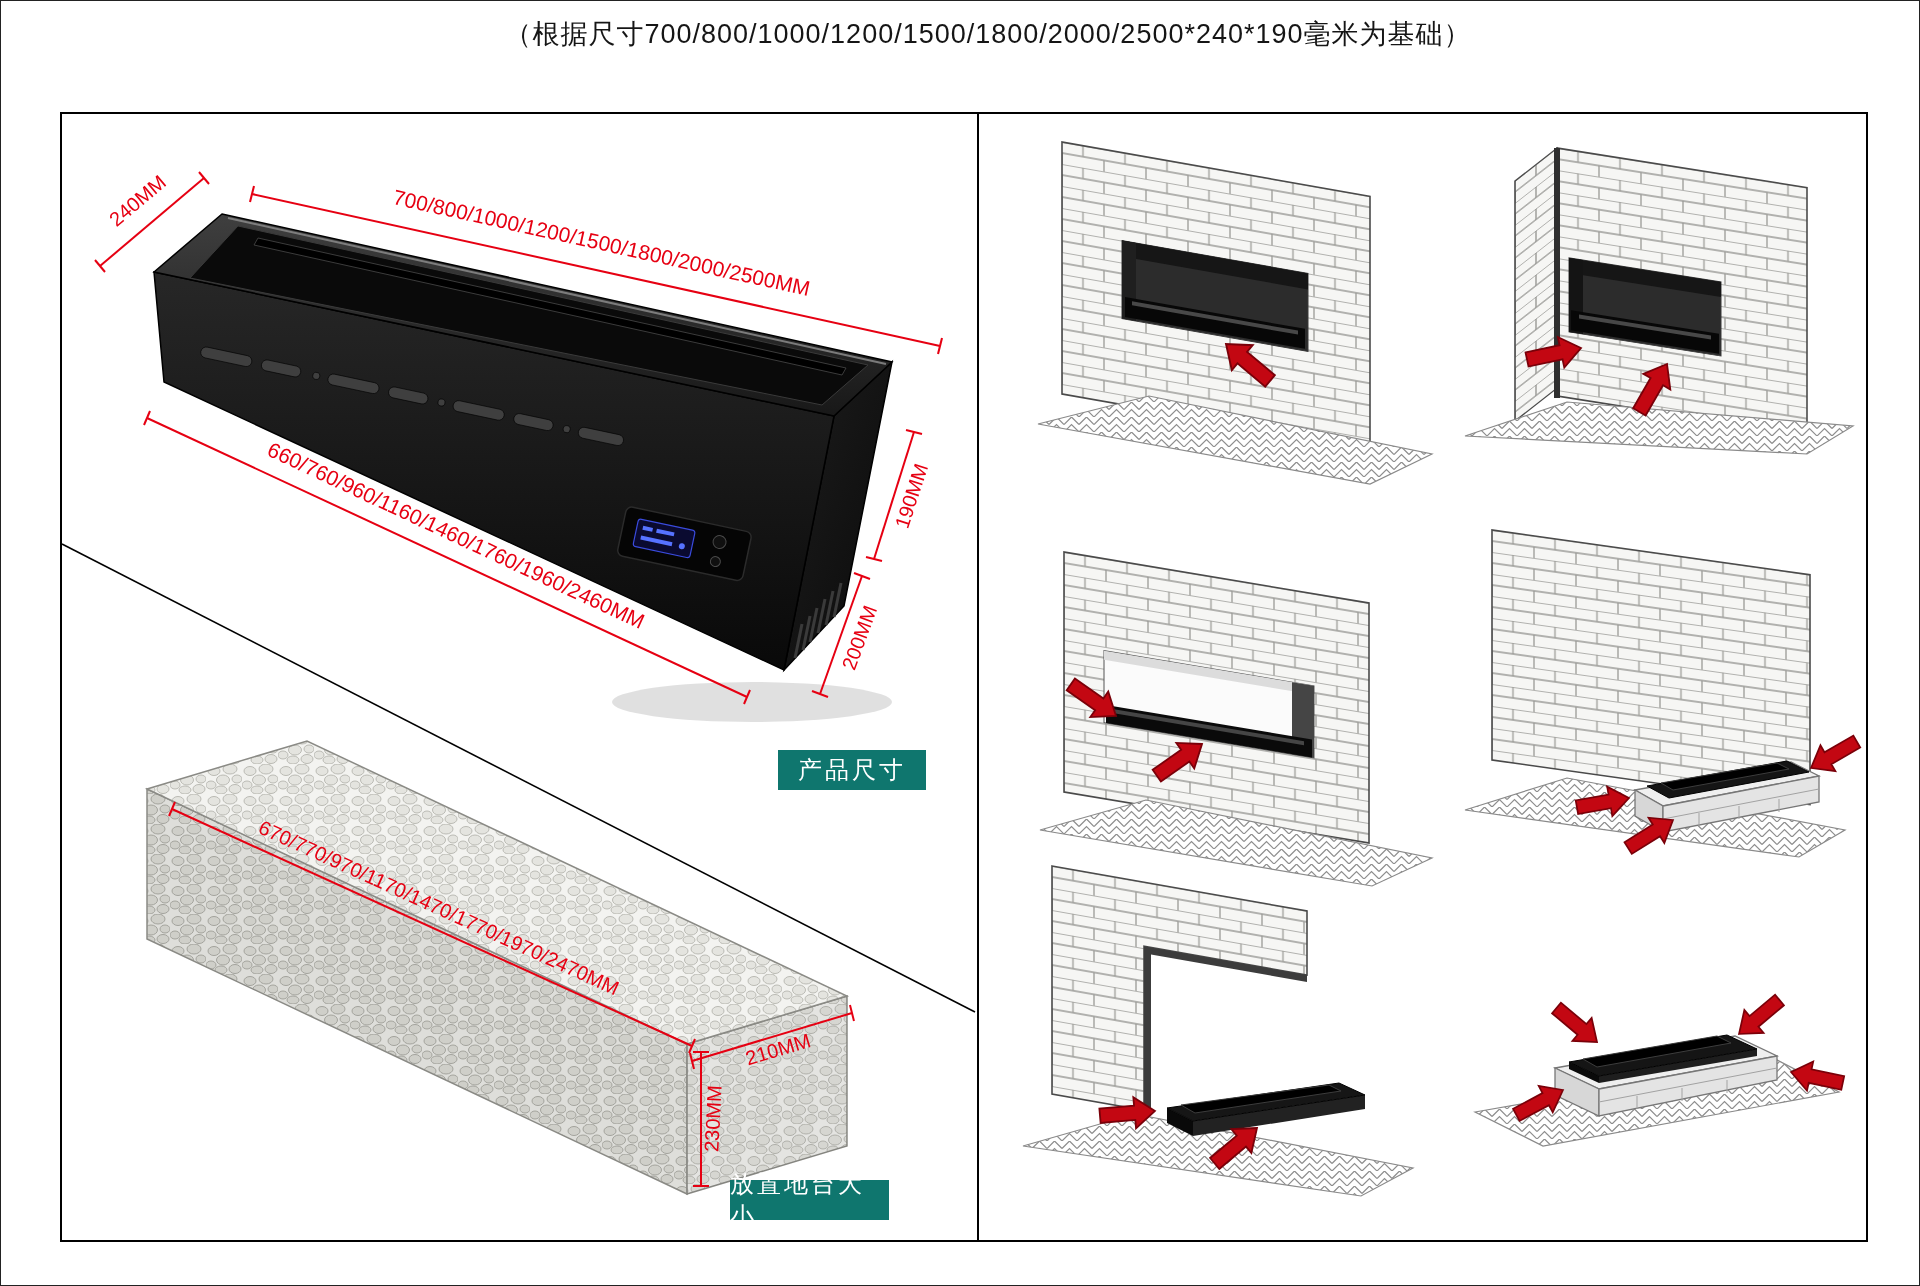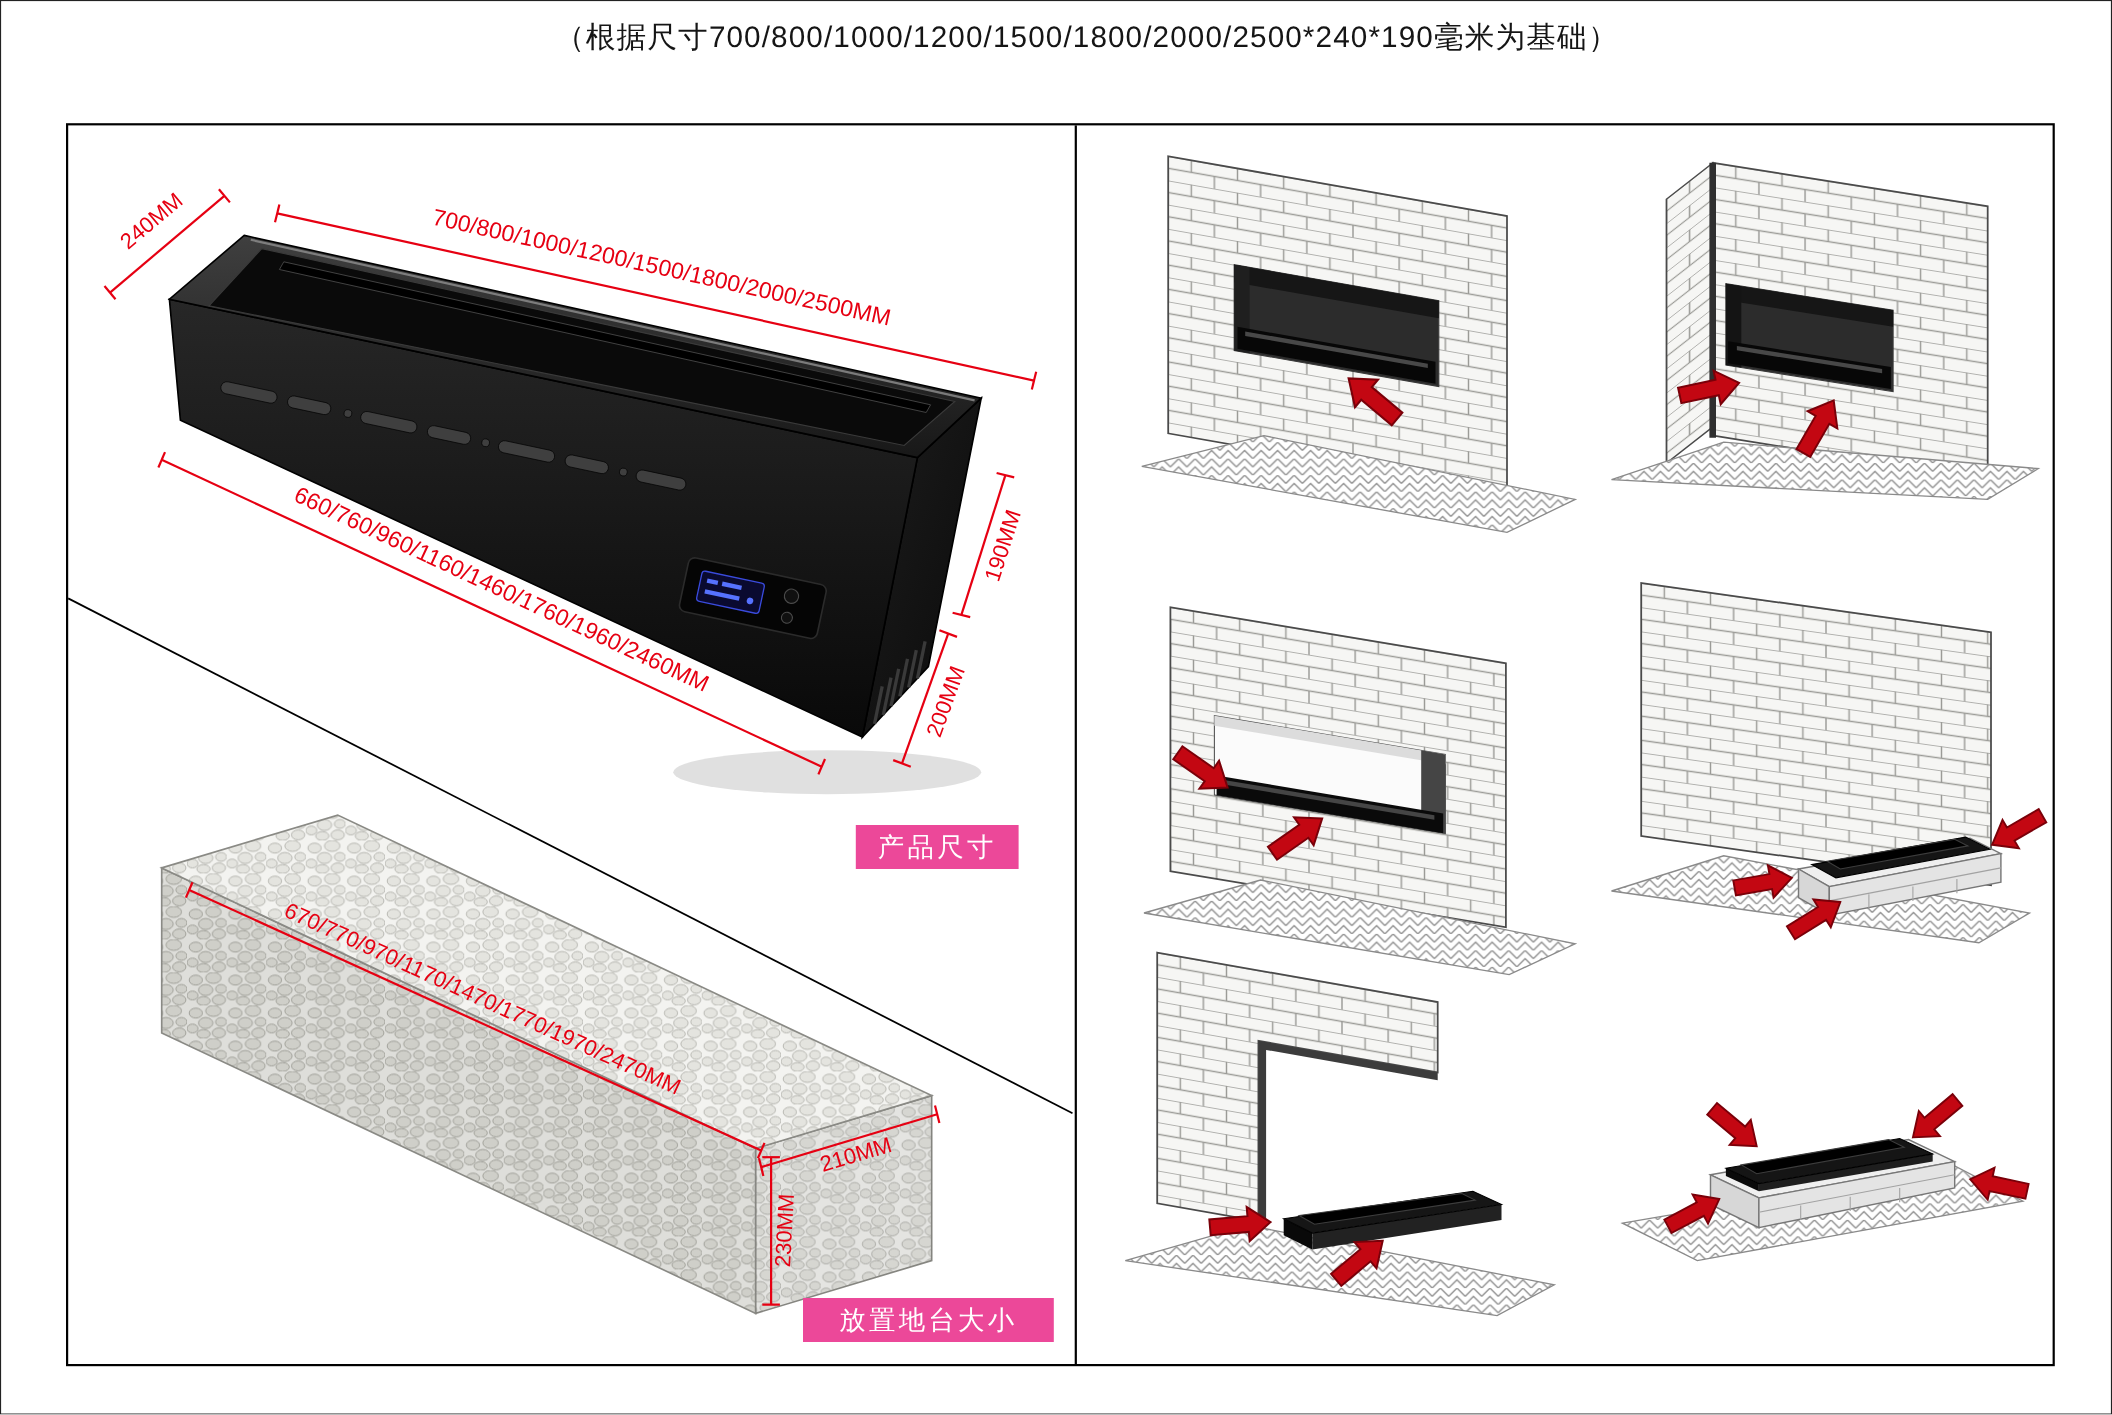--- a/index.html
+++ b/index.html
@@ -17,21 +17,21 @@
     position:absolute;left:60px;top:112px;width:1808px;height:1130px;
     border:2px solid #000;background:#fff;
   }
   .left-panel{position:absolute;left:0;top:0;width:915px;height:1126px}
   .right-panel{position:absolute;left:915px;top:0;width:889px;height:1126px;border-left:2px solid #000}
   .abs{position:absolute}
   svg{position:absolute;overflow:visible}
   svg text{font-family:"Liberation Sans","DejaVu Sans",sans-serif}
   text.dim{fill:#e60012}
   .badge{
-    position:absolute;background:#ec4899;color:#fff;display:flex;
+    position:absolute;background:#0f766e;color:#fff;display:flex;
     align-items:center;justify-content:center;font-size:24px;letter-spacing:3px;
   }
 </style>
 </head>
 <body>
 
 <svg width="0" height="0" style="position:absolute">
   <defs>
     <pattern id="brick" width="42" height="22" patternUnits="userSpaceOnUse">
       <rect width="42" height="22" fill="#f6f6f4"></rect>
@@ -203,21 +203,21 @@
 
       <g stroke="#e60012" stroke-width="2">
         <line x1="639" y1="318" x2="639" y2="452"></line>
         <line x1="631" y1="318" x2="647" y2="318"></line>
         <line x1="631" y1="452" x2="647" y2="452"></line>
       </g>
       <text class="dim" transform="translate(658,385) rotate(-87)" text-anchor="middle" font-size="20">230MM</text>
     </svg>
 
     <div class="badge" style="left:716px;top:636px;width:148px;height:40px">产品尺寸</div>
-    <div class="badge" style="left:668px;top:1066px;width:228px;height:40px">放置地台大小</div>
+    <div class="badge" style="left:668px;top:1066px;width:159px;height:40px">放置地台大小</div>
   </div>
 
   <div class="right-panel">
 
     <svg style="left:55px;top:18px" width="400" height="360" viewBox="0 0 400 360">
       <g transform="translate(28,10) skewY(10)">
         <rect width="308" height="252" fill="url(#brick)" stroke="#4a4a4a" stroke-width="1.6"></rect>
         <g>
           <rect x="60" y="88" width="186" height="78" fill="#2c2c2c" stroke="#3a3a3a"></rect>
           <rect x="60" y="88" width="186" height="16" fill="#161616"></rect>

